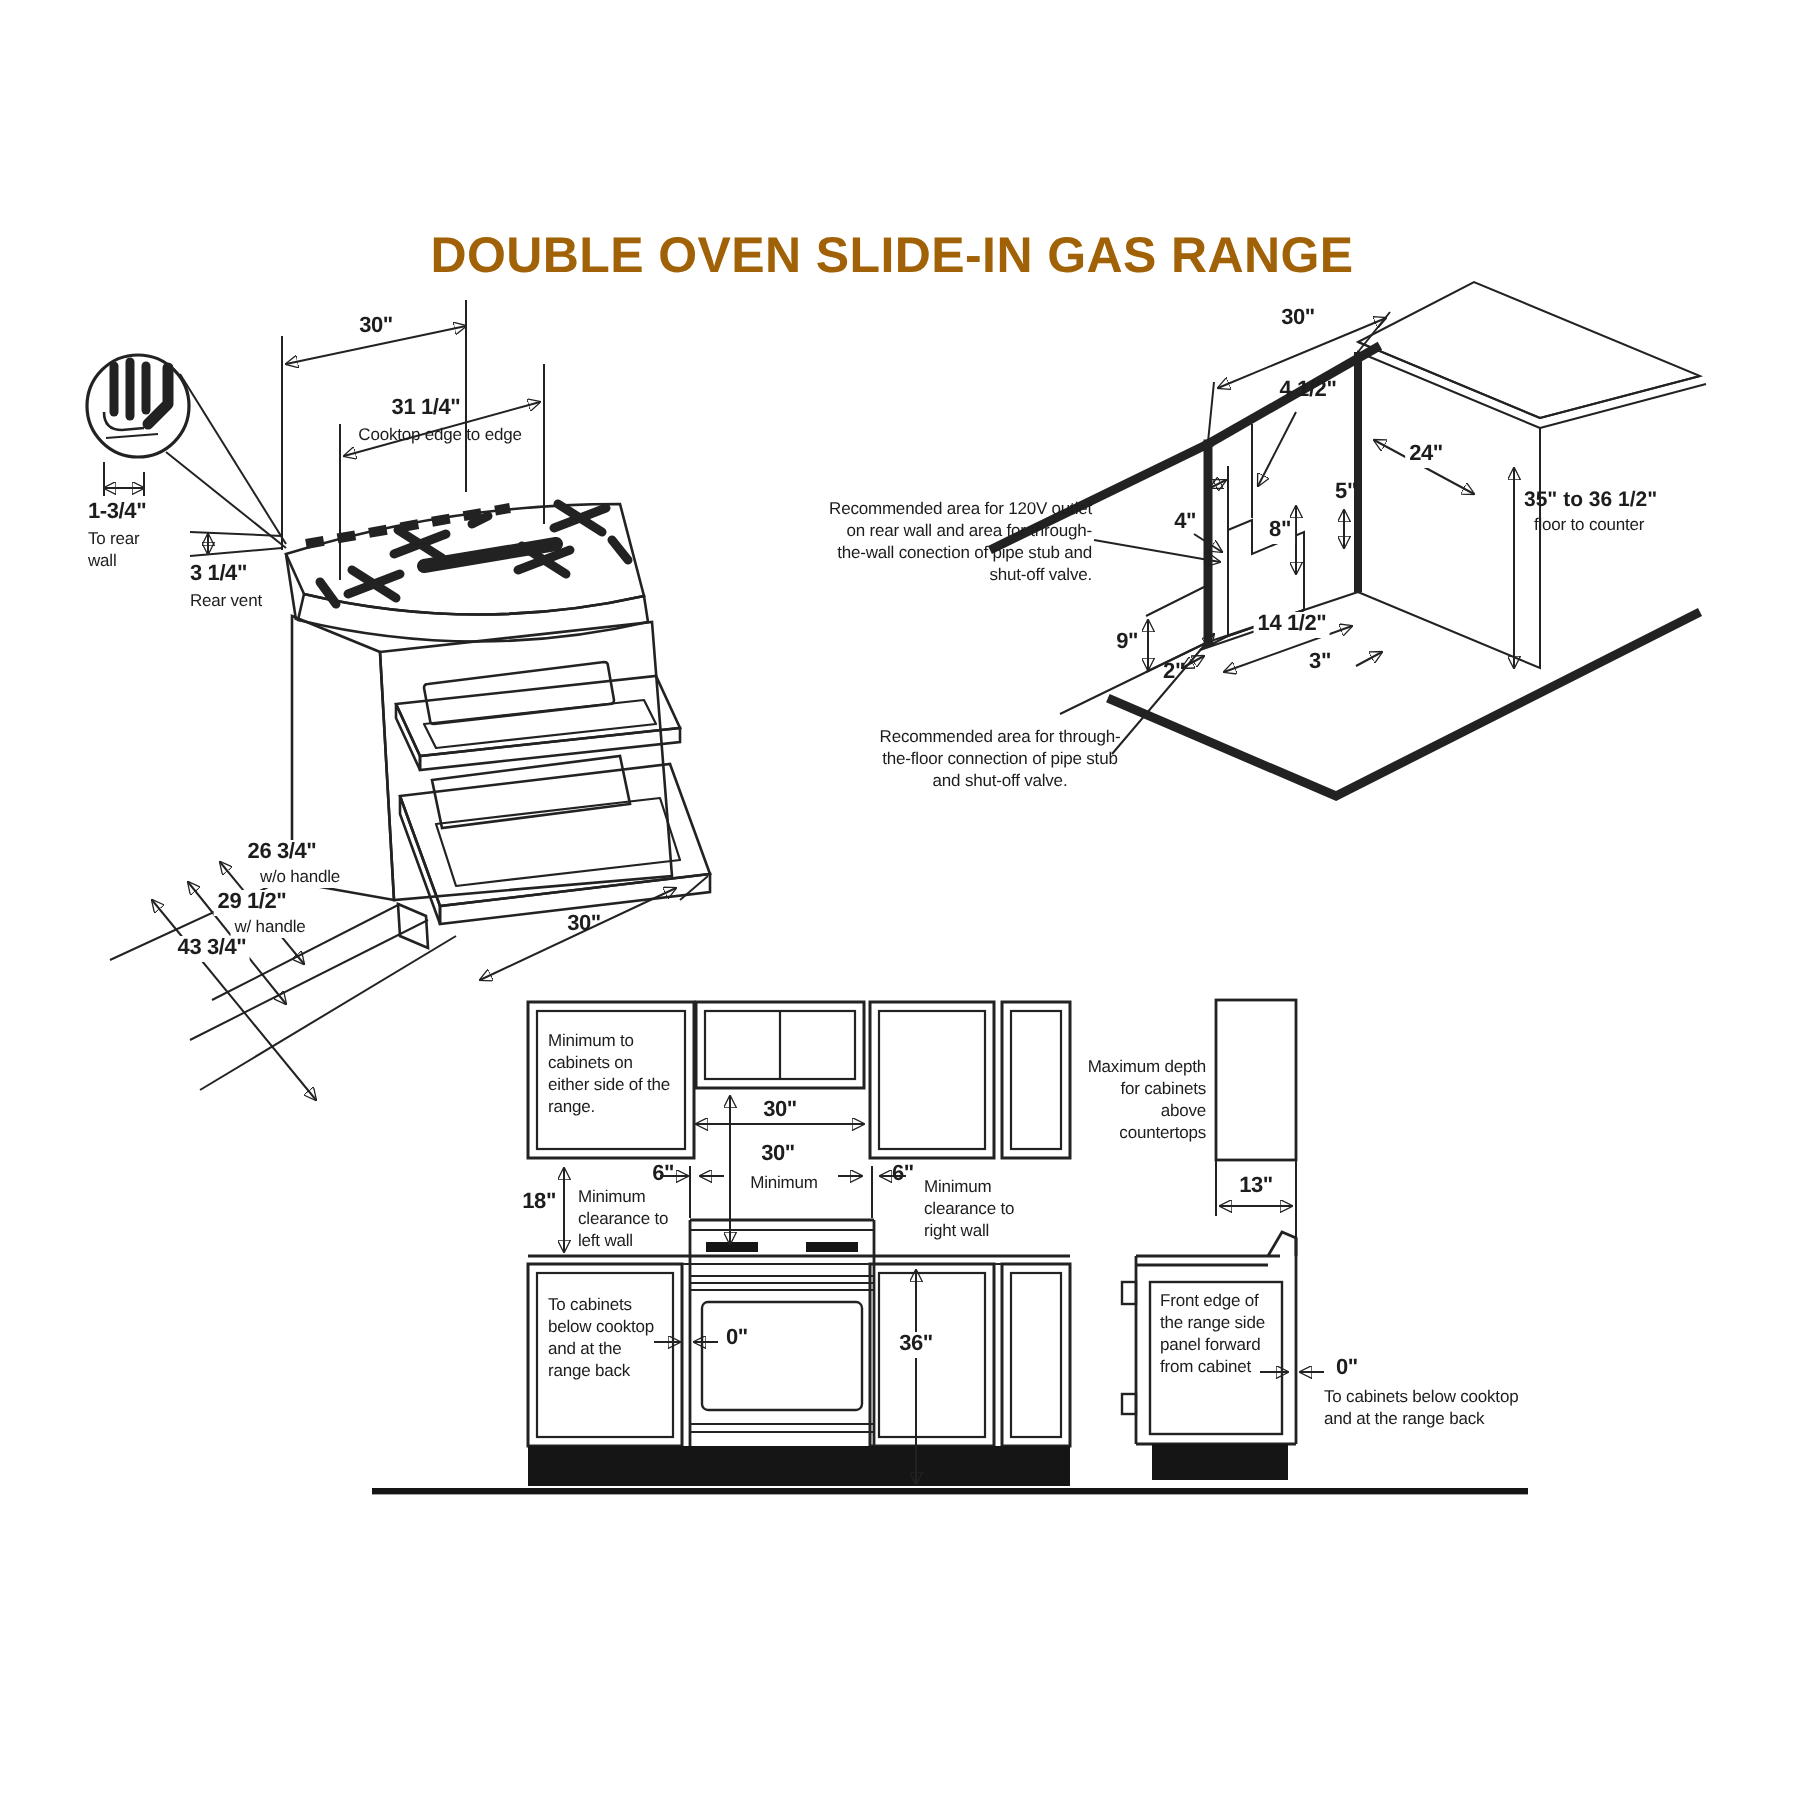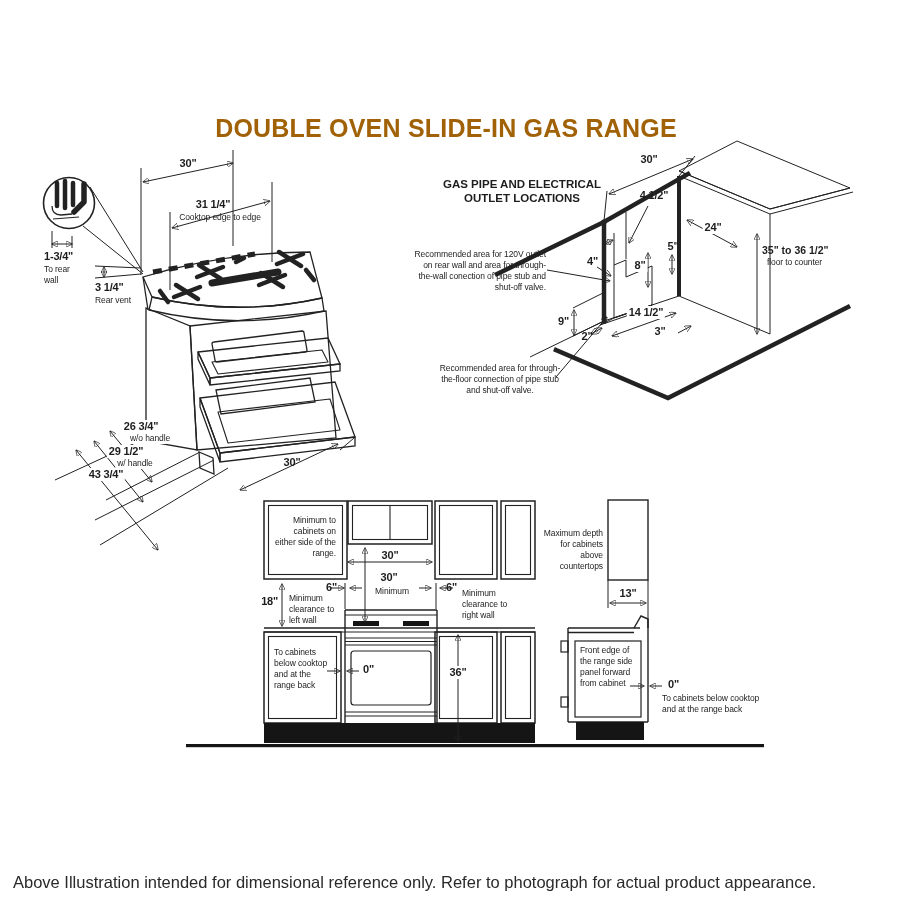--- a/index.html
+++ b/index.html
@@ -233,53 +233,51 @@
     <rect class="o" x="561" y="697" width="7" height="10" stroke-width="1.2"></rect>
     <rect x="576" y="722" width="68" height="18" fill="#151515" stroke="none"></rect>
     <line x1="630" y1="686" x2="644" y2="686" marker-end="url(#a)"></line>
     <line x1="662" y1="686" x2="650" y2="686" marker-end="url(#a)"></line>
 
     <rect x="186" y="744" width="578" height="3.2" fill="#151515" stroke="none"></rect>
   </g>
 </svg>
 
 <div class="lbl title c" style="left:446px;top:113px;">DOUBLE OVEN SLIDE-IN GAS RANGE</div>
-<div class="lbl footer" style="left:13px;top:872px;">Above Illustration intended for dimensional reference only. Refer to photograph for actual product appearance.</div>
 
 <div class="lbl num c" style="left:188px;top:157px;">30"</div>
 <div class="lbl num c" style="left:213px;top:198px;">31 1/4"</div>
 <div class="lbl sm c" style="left:220px;top:212px;">Cooktop edge to edge</div>
 <div class="lbl num" style="left:44px;top:250px;">1-3/4"</div>
 <div class="lbl sm" style="left:44px;top:264px;width:34px;">To rear wall</div>
 <div class="lbl num" style="left:95px;top:281px;">3 1/4"</div>
 <div class="lbl sm" style="left:95px;top:295px;">Rear vent</div>
 <div class="lbl num c wbg" style="left:141px;top:420px;">26 3/4"</div>
 <div class="lbl sm c wbg" style="left:150px;top:433px;text-align:right;">w/o handle</div>
 <div class="lbl num c wbg" style="left:126px;top:445px;">29 1/2"</div>
 <div class="lbl sm c wbg" style="left:135px;top:458px;">w/ handle</div>
 <div class="lbl num c wbg" style="left:106px;top:468px;">43 3/4"</div>
 <div class="lbl num c" style="left:292px;top:456px;">30"</div>
 
-<div class="lbl heading c" style="left:522px;top:177px;width:178px;">GAS PIPE AND ELECTRICAL OUTLET LOCATIONS</div>
 <div class="lbl sm" style="left:410px;top:249px;width:136px;text-align:right;">Recommended area for 120V outlet on rear wall and area for through-the-wall conection of pipe stub and shut-off valve.</div>
 <div class="lbl sm" style="left:438px;top:363px;width:124px;text-align:center;">Recommended area for through-the-floor connection of pipe stub and shut-off valve.</div>
 <div class="lbl num c" style="left:649px;top:153px;">30"</div>
 <div class="lbl num rt" style="right:302px;top:255px;">4"</div>
 <div class="lbl num c" style="left:654px;top:189px;">4 1/2"</div>
 <div class="lbl num c" style="left:673px;top:240px;">5"</div>
 <div class="lbl num c wbg" style="left:640px;top:259px;">8"</div>
 <div class="lbl num rt" style="right:331px;top:315px;">9"</div>
 <div class="lbl num c" style="left:587px;top:330px;">2"</div>
 <div class="lbl num c wbg" style="left:646px;top:306px;">14 1/2"</div>
 <div class="lbl num c" style="left:660px;top:325px;">3"</div>
 <div class="lbl num c wbg" style="left:713px;top:221px;">24"</div>
 <div class="lbl md" style="left:762px;top:244px;">35" to 36 1/2"</div>
 <div class="lbl sm" style="left:767px;top:257px;">floor to counter</div>
 
-<div class="lbl sm" style="left:274px;top:515px;width:62px;text-align:right;">Minimum to cabinets on either side of the range.</div>
+<div class="lbl sm" style="left:274px;top:515px;width:62px;">Minimum to cabinets on either side of the range.</div>
 <div class="lbl num c" style="left:390px;top:549px;">30"</div>
 <div class="lbl num c" style="left:389px;top:571px;">30"</div>
 <div class="lbl sm c" style="left:392px;top:586px;">Minimum</div>
 <div class="lbl num rt" style="right:563px;top:581px;">6"</div>
 <div class="lbl sm" style="left:289px;top:593px;width:48px;">Minimum clearance to left wall</div>
 <div class="lbl num" style="left:446px;top:581px;">6"</div>
 <div class="lbl sm" style="left:462px;top:588px;width:58px;">Minimum clearance to right wall</div>
 <div class="lbl num rt" style="right:622px;top:595px;">18"</div>
 <div class="lbl sm" style="left:274px;top:647px;width:54px;">To cabinets below cooktop and at the range back</div>
 <div class="lbl num" style="left:363px;top:663px;">0"</div>

